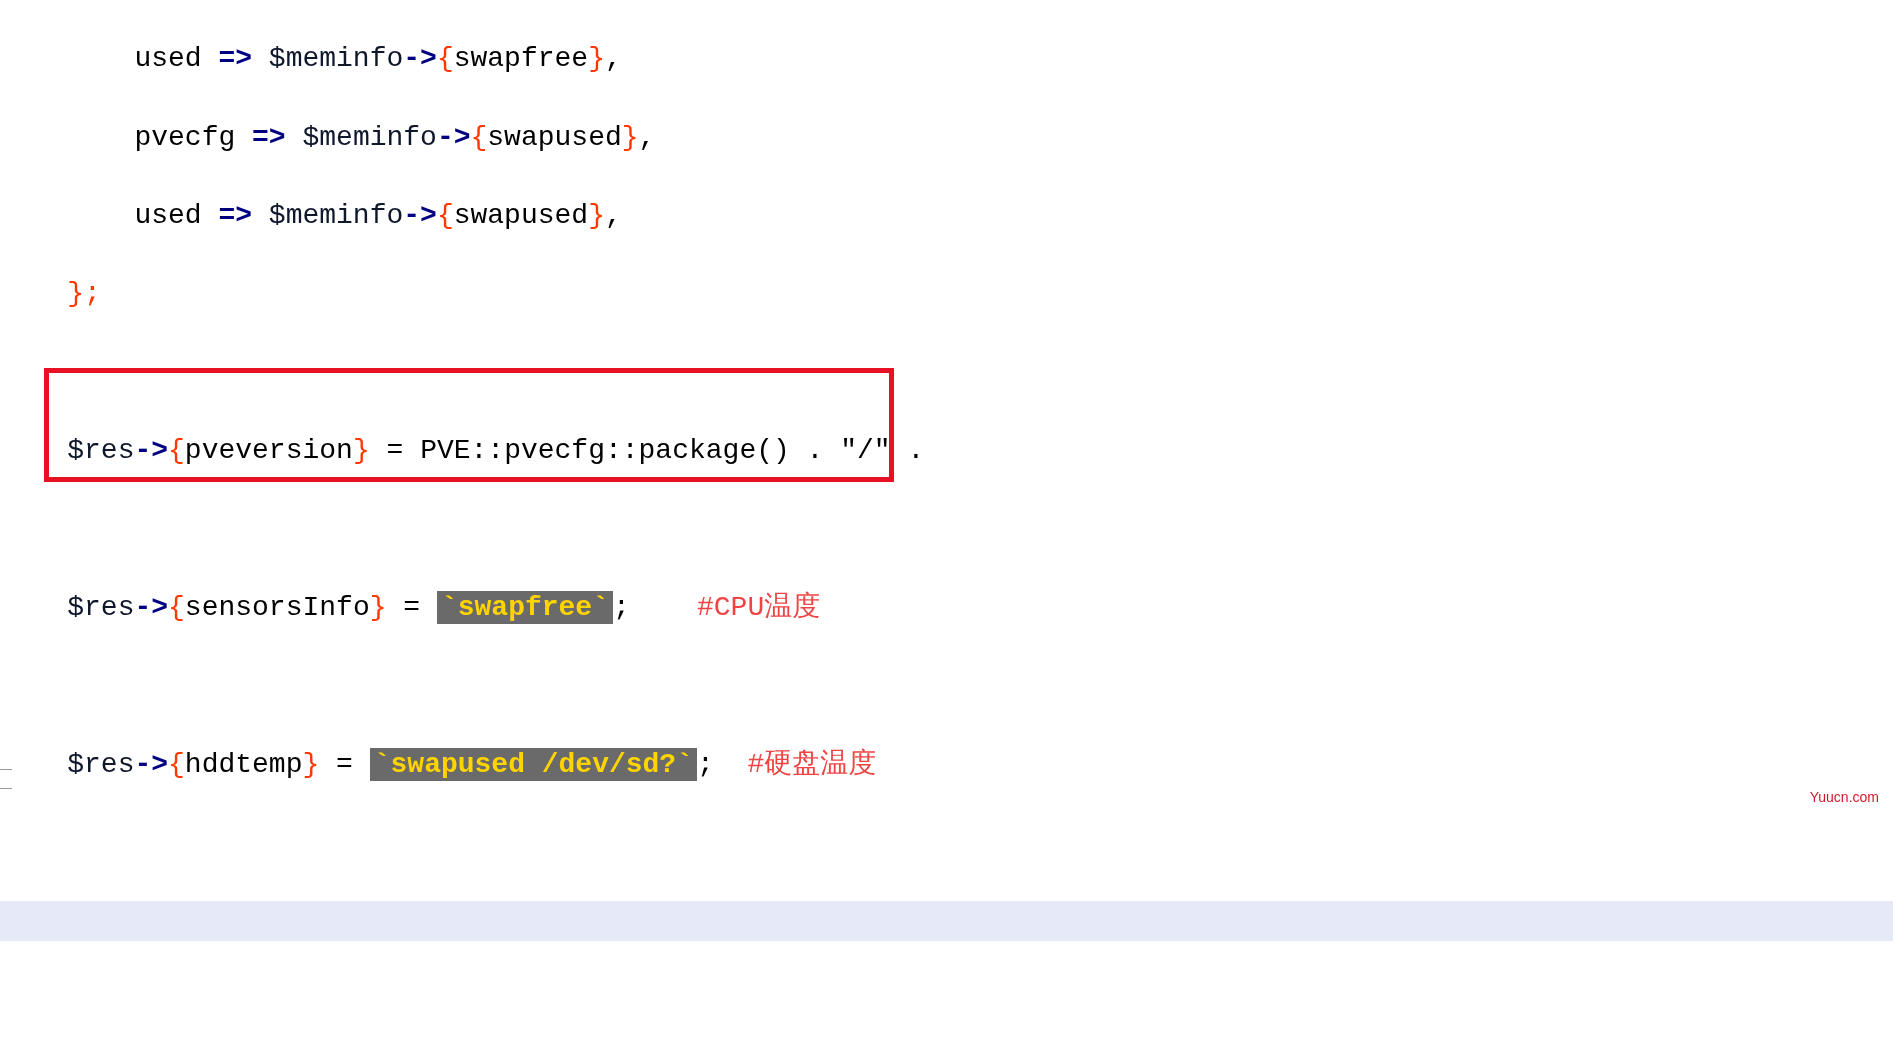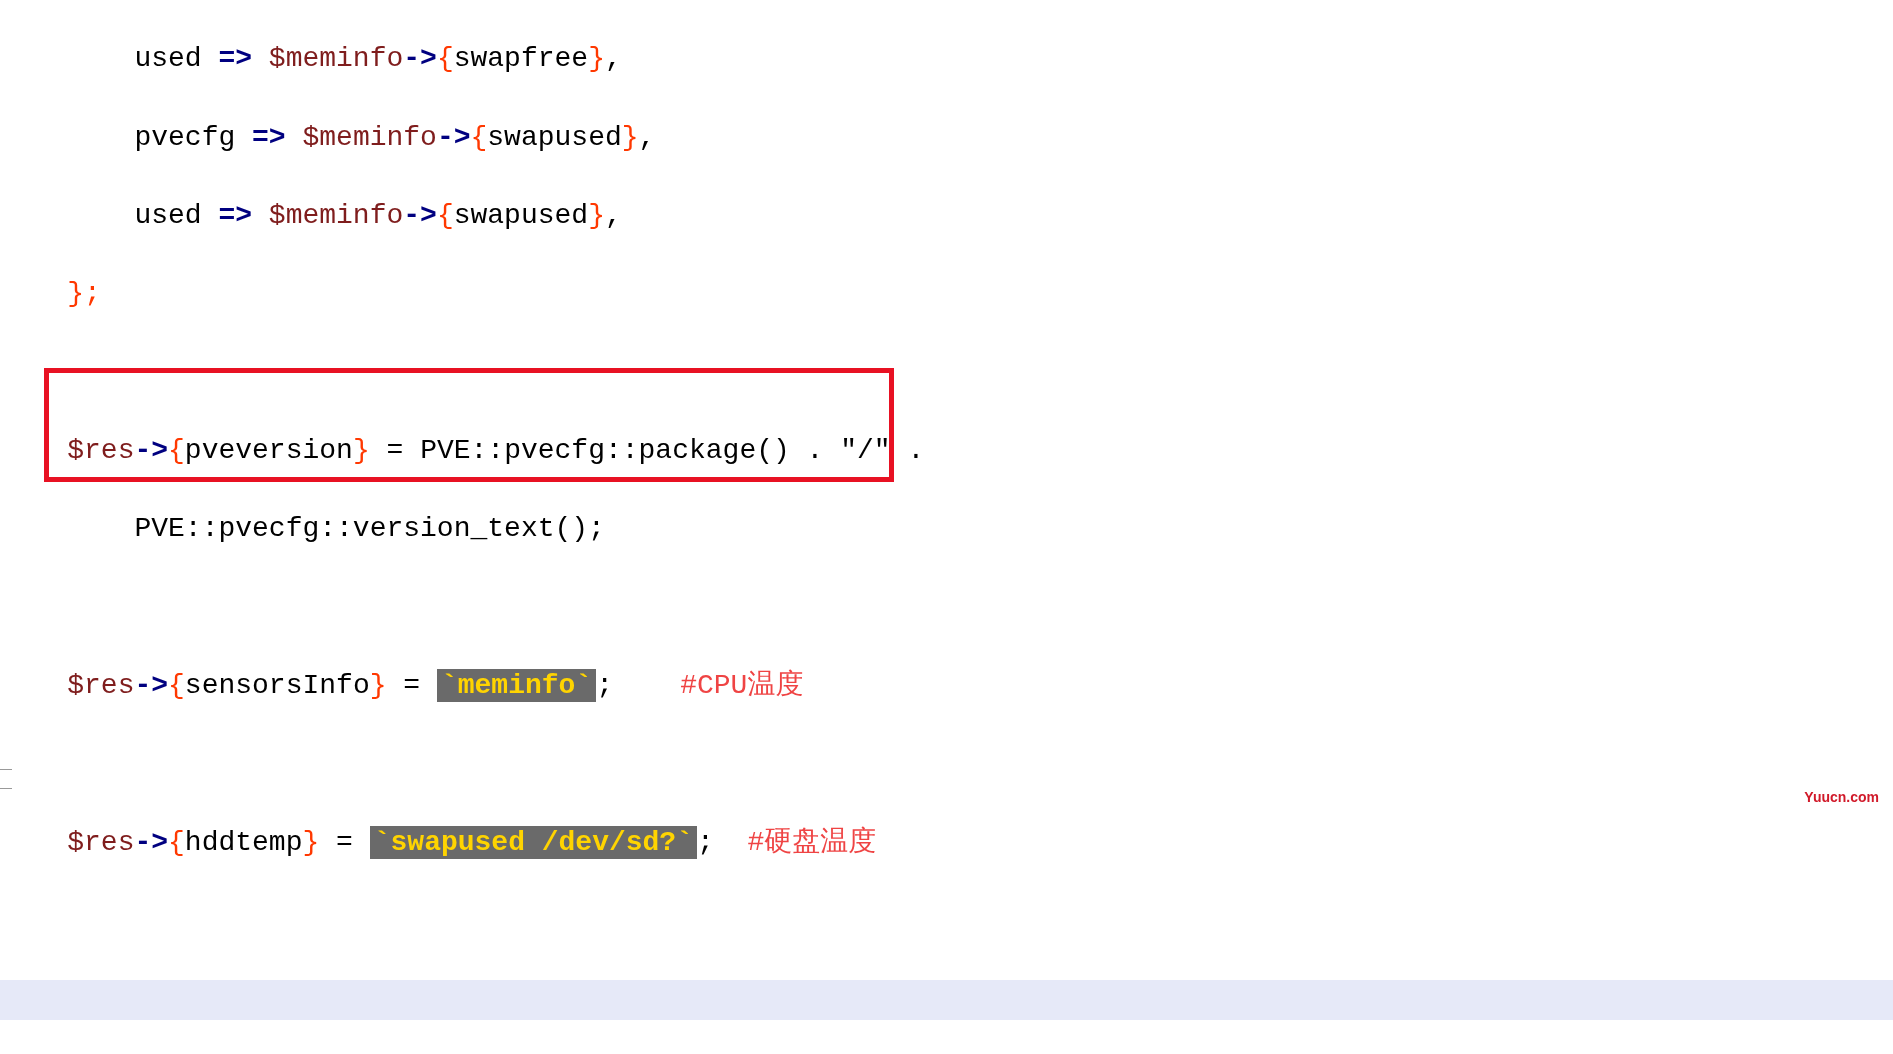--- a/index.html
+++ b/index.html
@@ -30,38 +30,38 @@
   }
   .red-box {
     position: absolute;
     border: 5px solid #e81123;
     left: 44px;
     top: 368px;
     width: 840px;
     height: 104px;
     pointer-events: none;
   }
-  .var     { color: #7f1d1d; }
+  .var     { color: #0f172a; }
   .arrow   { color: #000080; font-weight: bold; }
   .brace   { color: #ff3800; }
   .comment { color: #ef4444; }
   .cmd {
     background: #6a6a6a;
     color: #ffd400;
     font-weight: bold;
     padding: 1px 4px;
   }
   .watermark-main {
     position: absolute;
     right: 14px;
     top: 788px;
     font-family: Arial, sans-serif;
     font-size: 14px;
     color: #d11a2a;
-    font-weight: bold;
+    font-weight: normal;
   }
   .gutter-mark {
     position: absolute;
     left: 0;
     top: 769px;
     width: 12px;
     height: 18px;
     border-top: 1px solid #999;
     border-bottom: 1px solid #999;
   }
@@ -69,23 +69,22 @@
 </head>
 <body>
 
 <div class="code">
 <span class="line"><span>        </span><span>used</span><span class="arrow"> =&gt; </span><span class="var">$meminfo</span><span class="arrow">-&gt;</span><span class="brace">{</span><span>swapfree</span><span class="brace">}</span><span>,</span></span>
 <span class="line"><span>        </span><span>pvecfg</span><span class="arrow"> =&gt; </span><span class="var">$meminfo</span><span class="arrow">-&gt;</span><span class="brace">{</span><span>swapused</span><span class="brace">}</span><span>,</span></span>
 <span class="line"><span>        </span><span>used</span><span class="arrow"> =&gt; </span><span class="var">$meminfo</span><span class="arrow">-&gt;</span><span class="brace">{</span><span>swapused</span><span class="brace">}</span><span>,</span></span>
 <span class="line"><span>    </span><span class="brace">};</span></span>
 <span class="line"> </span>
 <span class="line"><span>    </span><span class="var">$res</span><span class="arrow">-&gt;</span><span class="brace">{</span><span>pveversion</span><span class="brace">}</span><span> = </span><span>PVE::pvecfg::package() . "/" .</span></span>
-<span class="line"><span>        </span><span>PVE::pvecfg::version_text();</span></span>
 <span class="line"> </span>
-<span class="line"><span>    </span><span class="var">$res</span><span class="arrow">-&gt;</span><span class="brace">{</span><span>sensorsInfo</span><span class="brace">}</span><span> = </span><span class="cmd">`meminfo`</span><span>;</span><span>    </span><span class="comment">#CPU温度</span></span>
+<span class="line"><span>    </span><span class="var">$res</span><span class="arrow">-&gt;</span><span class="brace">{</span><span>sensorsInfo</span><span class="brace">}</span><span> = </span><span class="cmd">`swapfree`</span><span>;</span><span>    </span><span class="comment">#CPU温度</span></span>
 <span class="line"> </span>
 <span class="line"><span>    </span><span class="var">$res</span><span class="arrow">-&gt;</span><span class="brace">{</span><span>hddtemp</span><span class="brace">}</span><span> = </span><span class="cmd">`swapused /dev/sd?`</span><span>;</span><span>  </span><span class="comment">#硬盘温度</span></span>
 <span class="line"> </span>
 <span class="highlight-band"></span>
 
 
 
 
 
 

